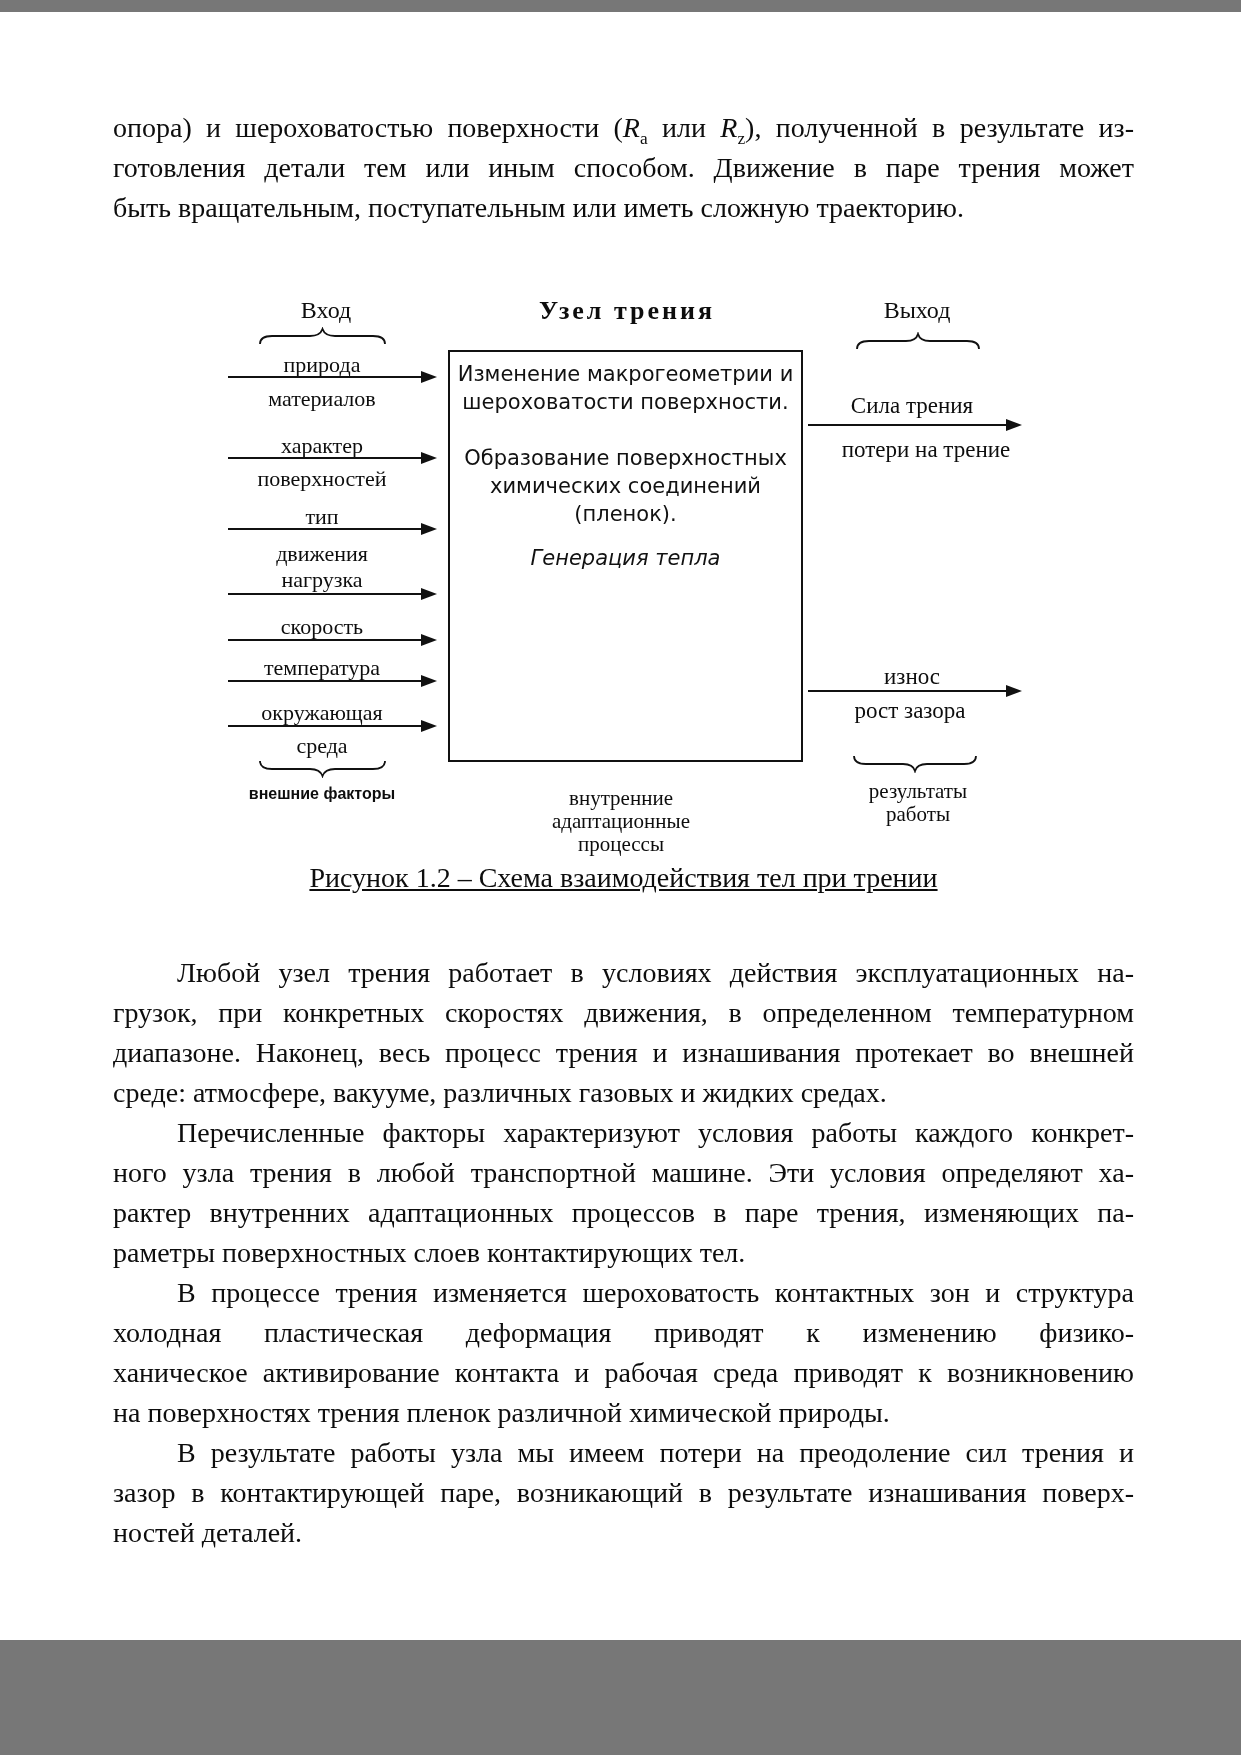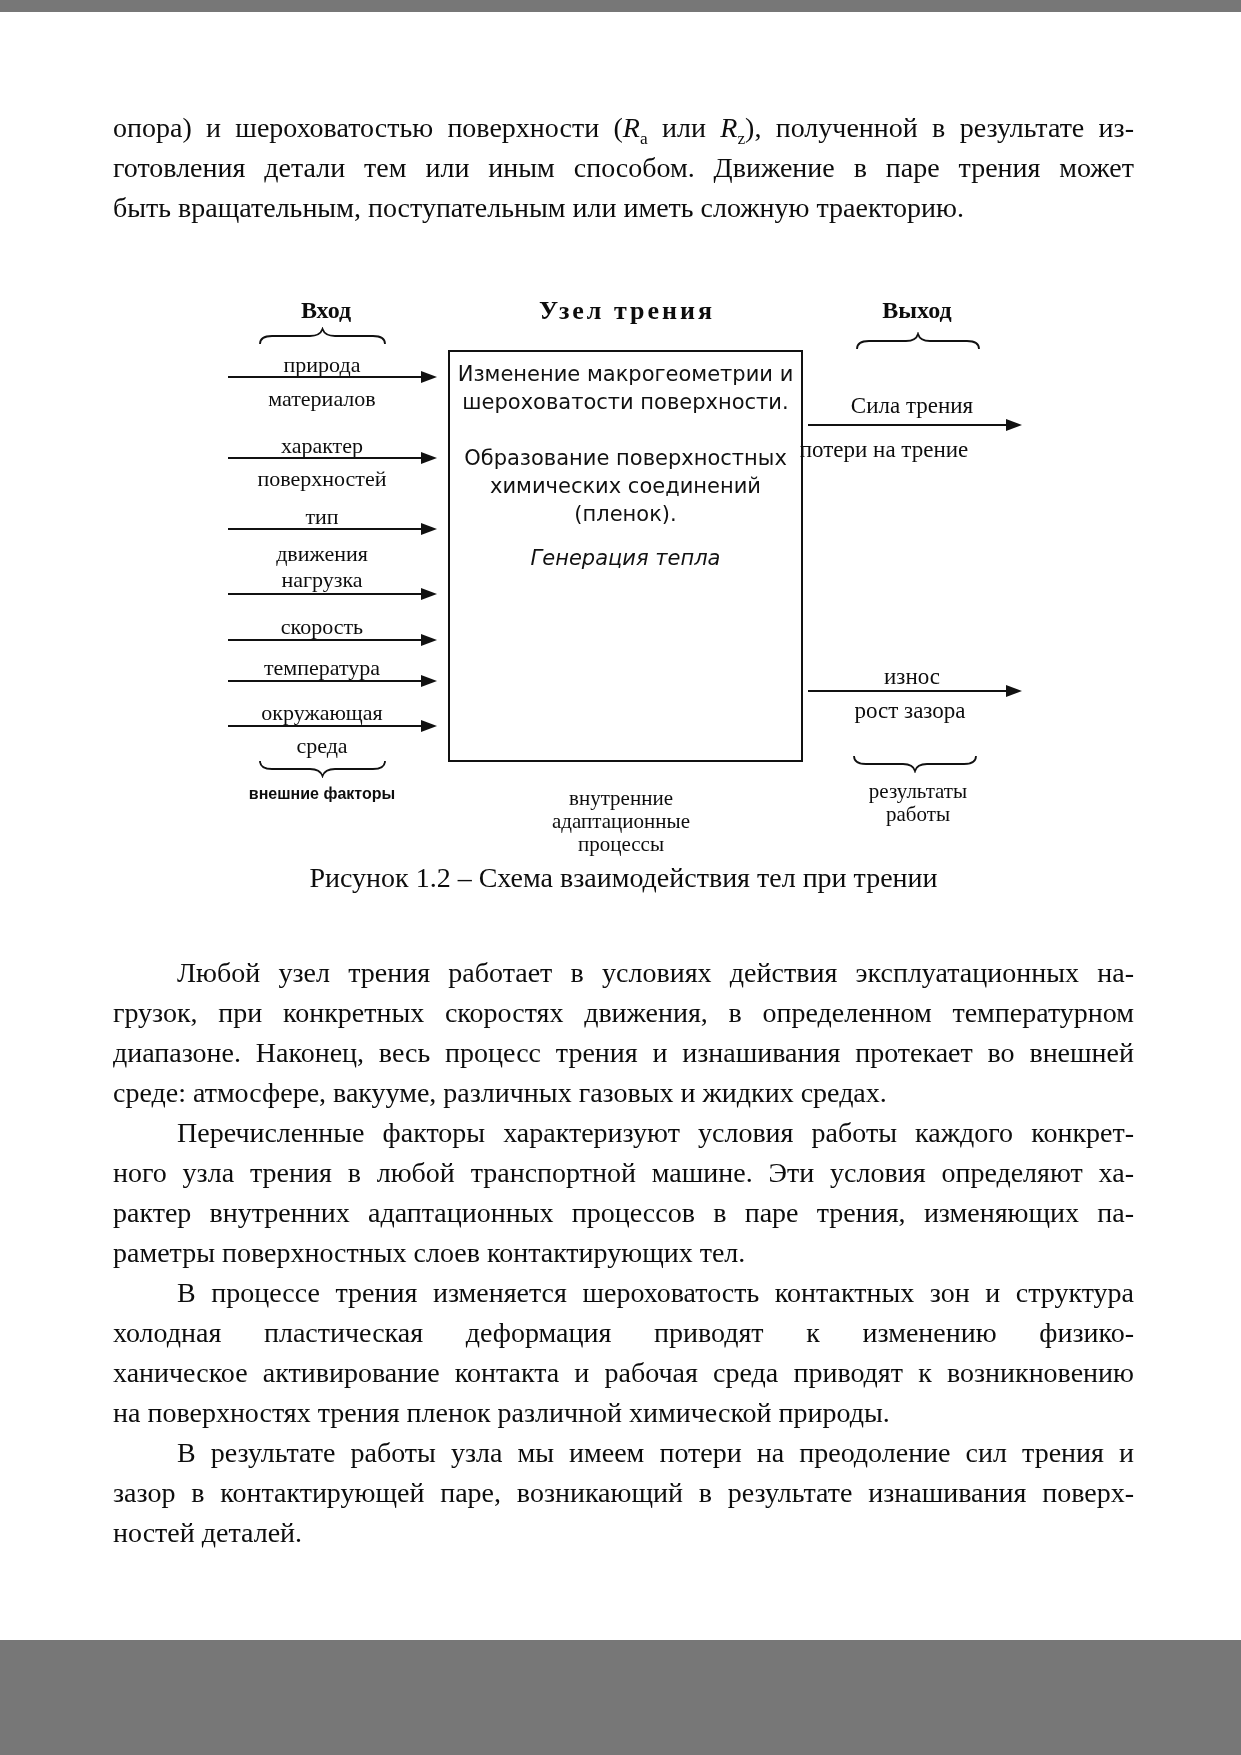--- a/index.html
+++ b/index.html
@@ -12,27 +12,27 @@
   .text-block {
     position:absolute; left:113px; width:1021px;
     font-size:28px; line-height:40px; color:#0d0d0d;
   }
   .tline { text-align:justify; text-align-last:justify; }
   .tline.pl { text-align-last:auto; }
   .tline.ind { text-indent:64px; }
   .tline i { font-style:italic; }
   .tline sub { font-size:0.62em; line-height:0; }
   .caption { position:absolute; left:113px; width:1021px; top:849px;
-             text-align:center; font-size:28px; line-height:34px; }
+             text-align:center; font-size:28px; line-height:34px;text-decoration:underline; }
   .pagenum { position:absolute; left:0; width:1241px; top:1648px;
              text-align:center; font-size:28px; }
   
   .dlabel { position:absolute; transform:translateX(-50%);
             font-size:22px; line-height:24px; white-space:nowrap; }
-  .dlabel.big { font-size:24px;font-weight:bold; }
+  .dlabel.big { font-size:24px; }
   .dlabel.out { font-size:23px; }
   .fig-title { position:absolute; transform:translateX(-50%);
                font-size:26px; font-weight:bold; letter-spacing:3px; white-space:nowrap; }
   .multiline { position:absolute; transform:translateX(-50%); text-align:center;
                font-size:21px; line-height:23px; white-space:pre-line; }
   .ext-factors { position:absolute; transform:translateX(-50%);
                  font-family:"Liberation Sans", sans-serif; font-weight:bold;
                  font-size:16px; line-height:24px; white-space:nowrap; }
   .h-arrow { position:absolute; height:2px; background:#111; }
   .h-arrow::after {
@@ -107,21 +107,21 @@
   <div class="dlabel" style="left:322px; top:722px">среда</div>
 
   <div class="fbox">
     <p class="bp0">Изменение макрогеометрии и шероховатости поверхности.</p>
     <p class="bp2">Образование поверхностных химических соединений (пленок).</p>
     <p class="bp3">Генерация тепла</p>
   </div>
 
   <div class="dlabel out" style="left:912px; top:382px">Сила трения</div>
   <div class="h-arrow" style="left:808px; top:412px; width:198px"></div>
-  <div class="dlabel out" style="left:884px; top:426px">потери на трение</div>
+  <div class="dlabel out" style="left:926px; top:426px">потери на трение</div>
 
   <div class="dlabel out" style="left:912px; top:653px">износ</div>
   <div class="h-arrow" style="left:808px; top:678px; width:198px"></div>
   <div class="dlabel out" style="left:910px; top:687px">рост зазора</div>
 
   <div class="ext-factors" style="left:322px; top:770px">внешние факторы</div>
   <div class="multiline" style="left:621px; top:775px">внутренние
 адаптационные
 процессы</div>
   <div class="multiline" style="left:918px; top:768px">результаты

